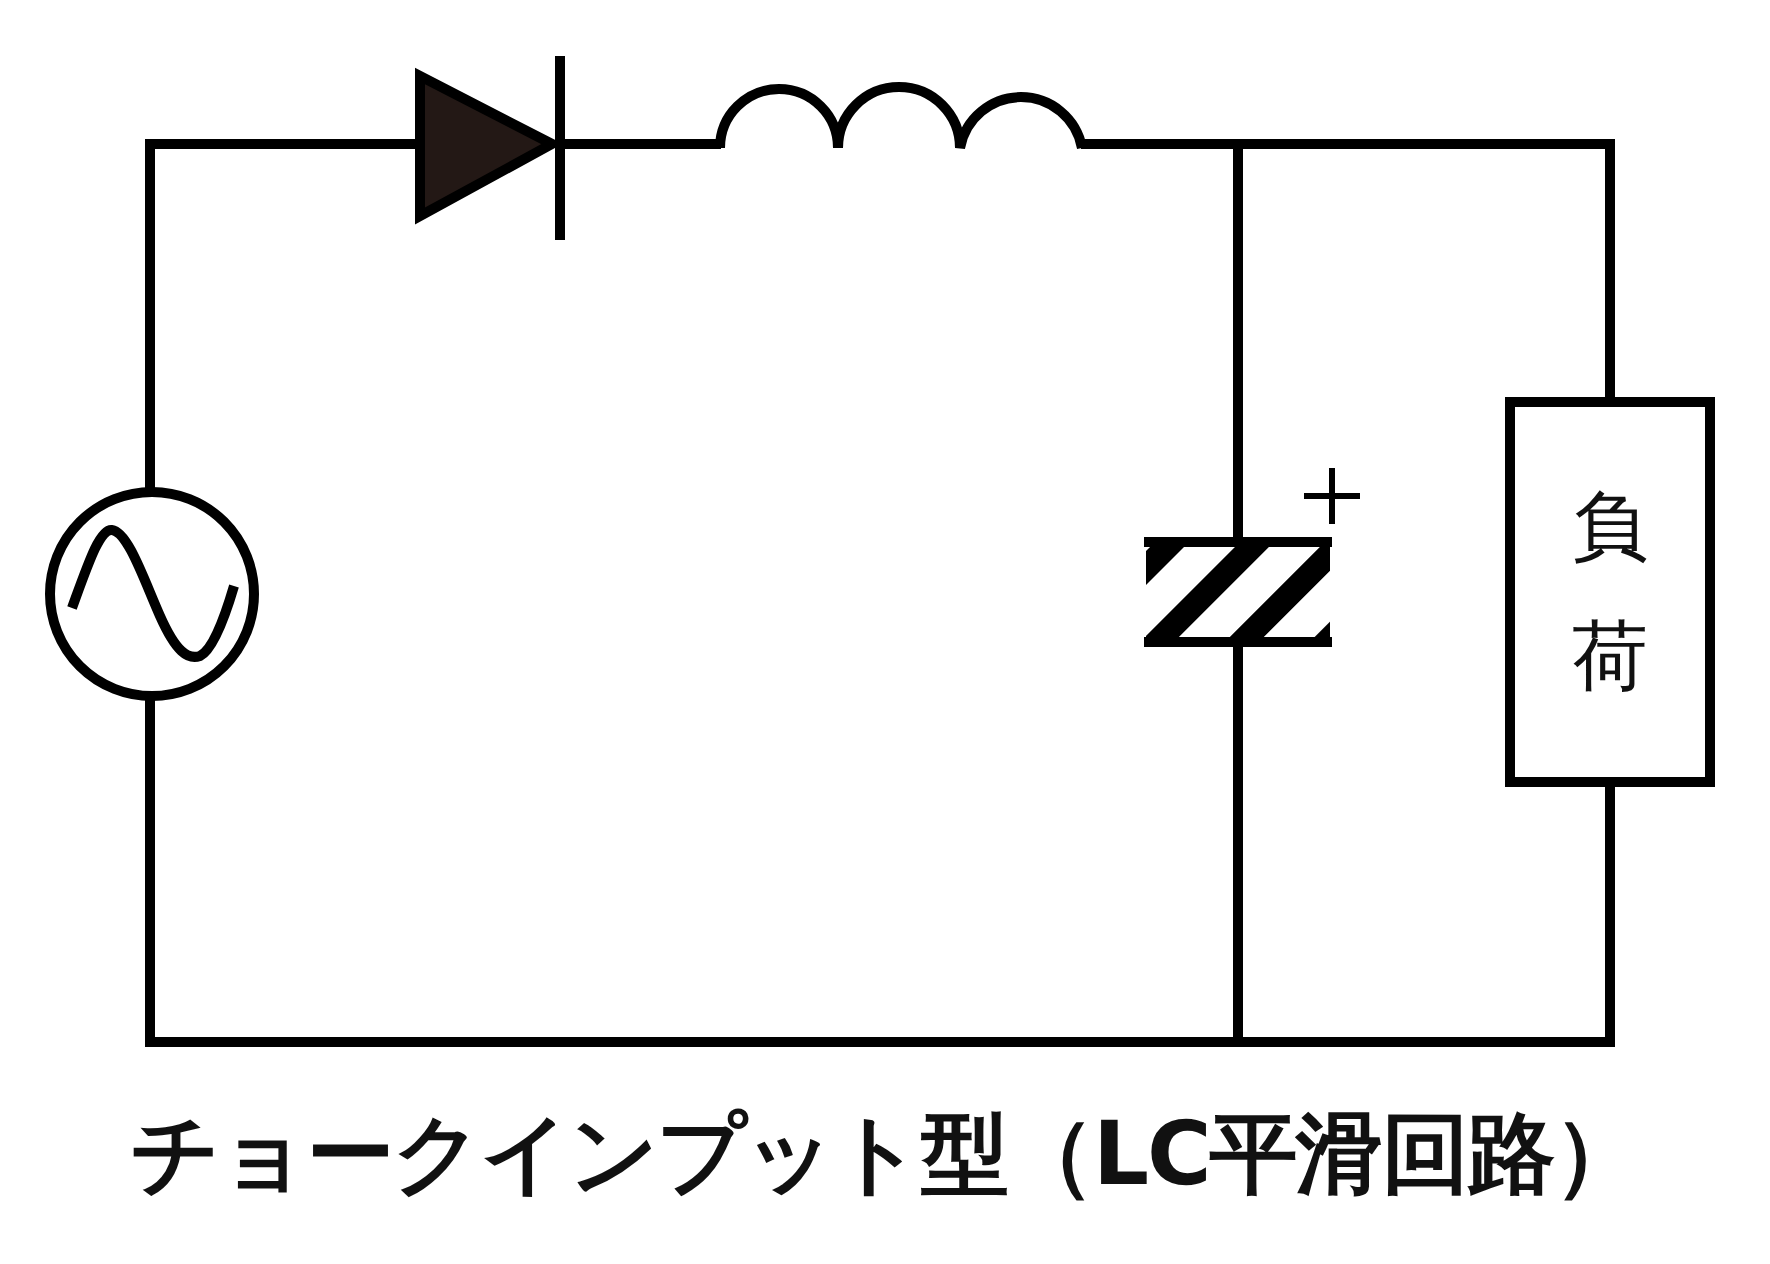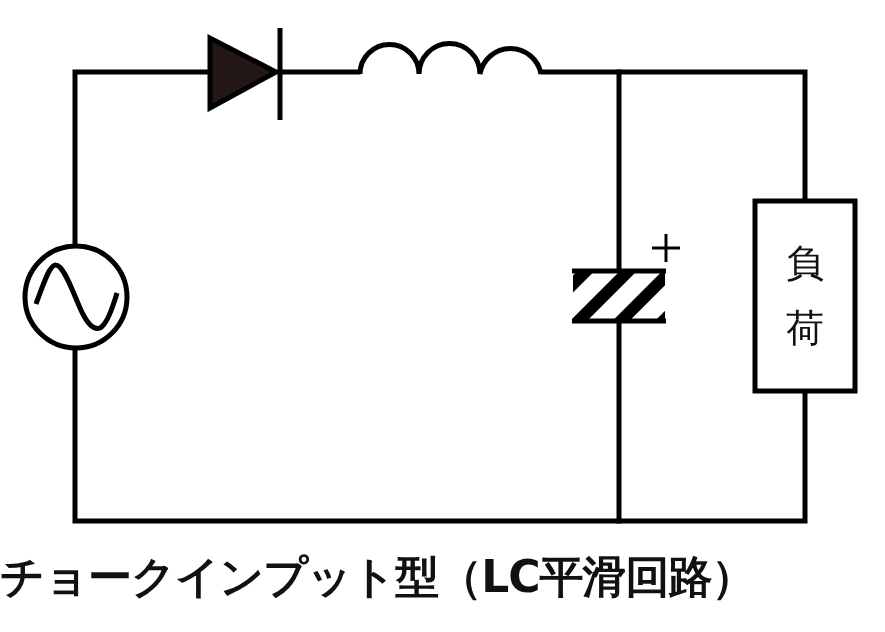--- a/index.html
+++ b/index.html
@@ -4,21 +4,21 @@
 <style>
   html, body { margin: 0; padding: 0; background: #ffffff; }
   .canvas { position: relative; width: 885px; height: 632px; background: #ffffff; overflow: hidden; }
   svg.circuit { position: absolute; left: 0; top: 0; }
   .load-label {
     position: absolute; left: 753px; top: 199px; width: 104px; height: 194px;
     display: flex; flex-direction: column; align-items: center; justify-content: center;
     font-family: "DejaVu Sans", sans-serif; font-size: 38px; line-height: 1.7; color: #111;
   }
   .caption {
-    position: absolute; left: 0; top: 548px; width: 885px; text-align: left;
+    position: absolute; left: 0; top: 548px; width: 885px; text-align: center;
     font-family: "DejaVu Sans", sans-serif; font-size: 44px; font-weight: bold;
     color: #111; letter-spacing: -1px; white-space: nowrap;
   }
 </style>
 </head>
 <body>
 
 <div class="canvas">
   <svg class="circuit" width="885" height="632" viewBox="0 0 885 632">
     <defs>

